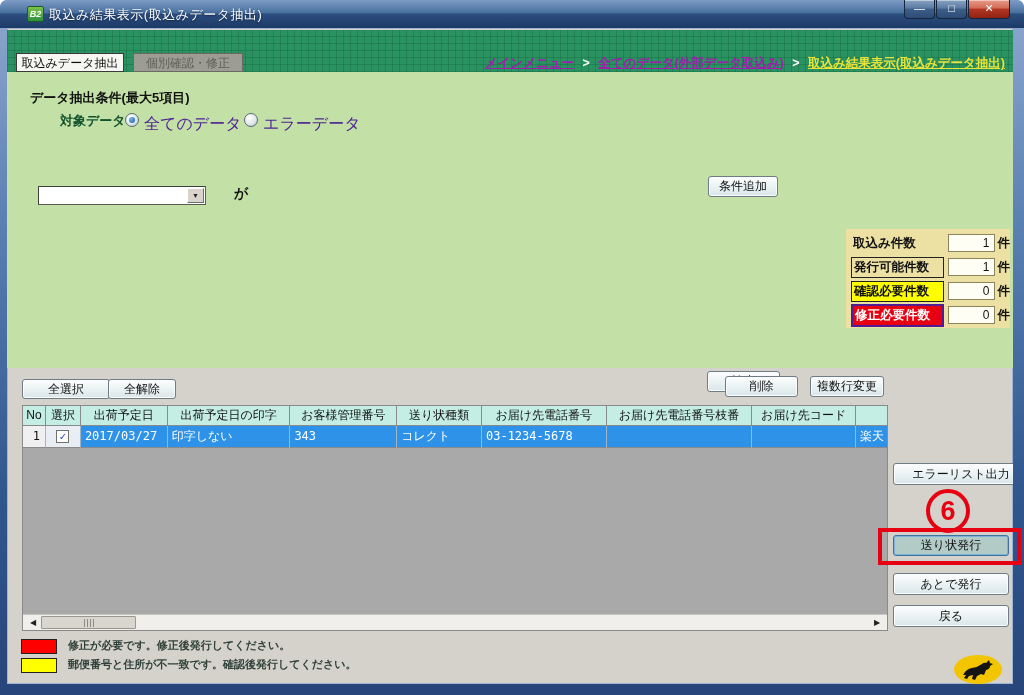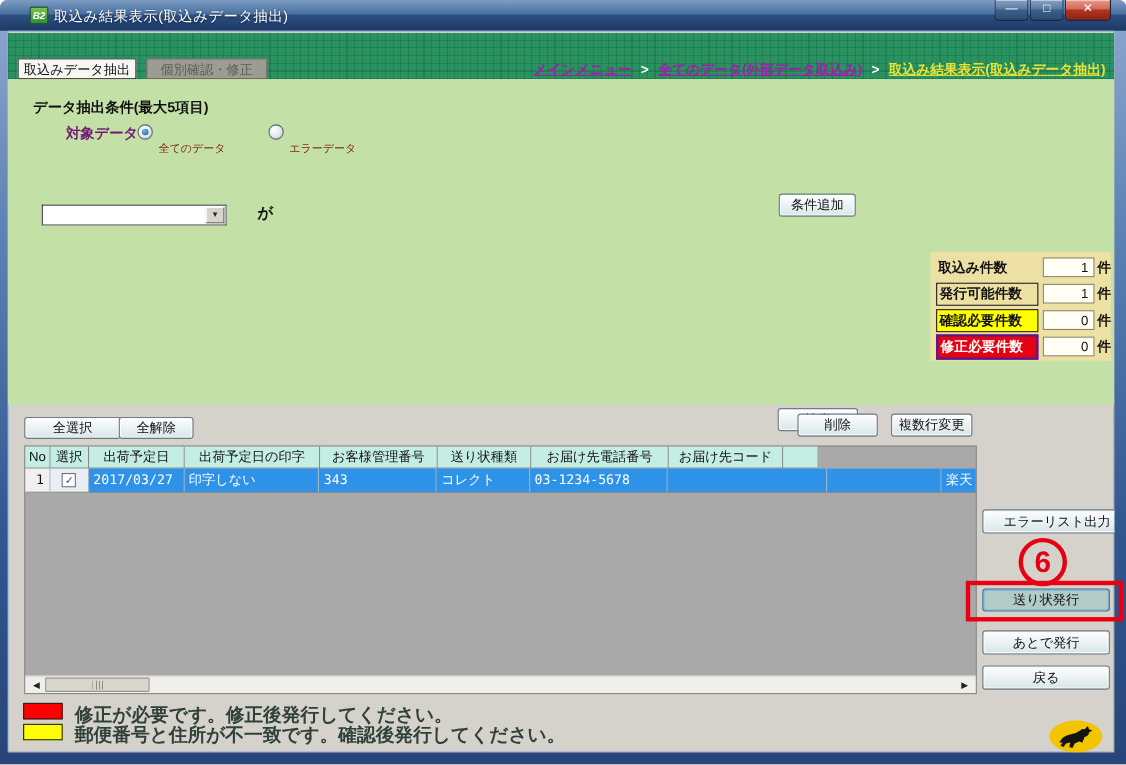--- a/index.html
+++ b/index.html
@@ -41,27 +41,27 @@
   .tab.active { left:9px; top:25px; width:108px; background:#f6f6f2; border:1px solid #3a3a3a; color:#111; }
   .tab.inactive { left:126px; top:25px; width:110px; background:#9c9c94; border:1px solid #6a6a62; color:#5e5e56; }
   .breadcrumb { position:absolute; right:8px; top:27px; color:#fff; font-weight:bold; font-size:12.5px; white-space:nowrap; }
   .breadcrumb .lnk { color:#a21caf; text-decoration:underline; }
   .breadcrumb .sep { margin:0 5px; text-decoration:none; }
   .breadcrumb .current { color:#e8e339; text-decoration:underline; }
 
   
   .form-area { position:absolute; left:0; top:44px; width:1006px; height:296px; background:#c3e1a6; }
   .section-title { position:absolute; left:23px; top:17px; font-weight:bold; font-size:13px; color:#111; }
-  .target-label { position:absolute; left:53px; top:40px; font-weight:bold; font-size:13px; color:#701a75; }
+  .target-label { position:absolute; left:53px; top:40px; font-weight:bold; font-size:13px; color:#14532d; }
   .radio { position:absolute; width:14px; height:14px; border-radius:50%;
     background:radial-gradient(circle at 35% 30%,#ffffff 0%,#dfe6ea 60%,#9fb0ba 100%);
     border:1px solid #5a6a72; }
   .radio.selected::after { content:""; position:absolute; left:3px; top:3px; width:6px; height:6px;
     border-radius:50%; background:radial-gradient(circle at 35% 30%,#7ab6e8,#1a56a8); }
-  .radio-label { position:absolute; top:56px; font-size:10px; color:#7f1d1d; }
+  .radio-label { position:absolute; top:42px; font-size:16px; color:#4c1d95; }
   .combo { position:absolute; left:31px; top:114px; width:168px; height:19px; background:#fff;
     border:1px solid #5a5a5a; border-top-color:#404040; border-left-color:#404040; }
   .combo-btn { position:absolute; right:1px; top:1px; width:17px; height:15px; background:#d8d4cc;
     border:1px solid; border-color:#fff #6e6e6e #6e6e6e #fff; text-align:center; font-size:7px;
     line-height:14px; color:#222; }
   .ga-suffix { position:absolute; left:227px; top:113px; font-weight:bold; font-size:14px; color:#111; }
 
   .btn { background:linear-gradient(180deg,#fdfefe 0%,#e9f1f3 55%,#d9e6e9 100%);
     border:1px solid #6f7c85; border-radius:3px; box-shadow:inset 0 0 0 1px #fbfdfd;
     font-size:12px; color:#111; text-align:center; position:absolute; }
@@ -114,21 +114,21 @@
 
   
   .btn-errlist { left:886px; top:435px; width:136px; height:22px; line-height:20px; }
   .btn-issue   { left:886px; top:507px; width:116px; height:21px; line-height:19px;
     background:#b2cbc6; border:1px solid #3e729f; box-shadow:inset 0 0 0 1px #7fb2d8; }
   .btn-later   { left:886px; top:545px; width:116px; height:22px; line-height:20px; }
   .btn-back    { left:886px; top:577px; width:116px; height:22px; line-height:20px; }
 
   
   .legend-swatch { position:absolute; left:14px; width:36px; height:15px; border:1px solid #222; }
-  .legend-text { position:absolute; left:61px; font-weight:bold; font-size:17px; color:#30413a; }
+  .legend-text { position:absolute; left:61px; font-weight:bold; font-size:11px; color:#30413a; }
 
   .cat-logo { position:absolute; left:946px; top:626px; width:50px; height:31px; }
 
   
   .ann-rect { position:absolute; left:878px; top:528px; width:143px; height:37px;
     border:4px solid #e60012; z-index:50; }
   .ann-circle { position:absolute; left:926px; top:489px; width:44px; height:44px;
     border:4px solid #e60012; border-radius:50%; background:rgba(255,255,255,.0);
     color:#e60012; font-size:27px; font-weight:bold; text-align:center; line-height:37px; z-index:51; }
 </style>
@@ -210,20 +210,21 @@
 
     <div class="grid">
       <div class="hrow">
         <div class="hcell c0">No</div>
         <div class="hcell c1">選択</div>
         <div class="hcell c2">出荷予定日</div>
         <div class="hcell c3">出荷予定日の印字</div>
         <div class="hcell c4">お客様管理番号</div>
         <div class="hcell c5">送り状種類</div>
         <div class="hcell c6">お届け先電話番号</div>
+        <div class="hcell c7">お届け先電話番号枝番</div>
         <div class="hcell c8">お届け先コード</div>
         <div class="hcell c9"></div>
       </div>
       <div class="drow">
         <div class="dcell no c0">1</div>
         <div class="dcell chk c1">
           <div class="checkbox">✓</div>
         </div>
         <div class="dcell blue c2">2017/03/27</div>
         <div class="dcell blue c3">印字しない</div>

